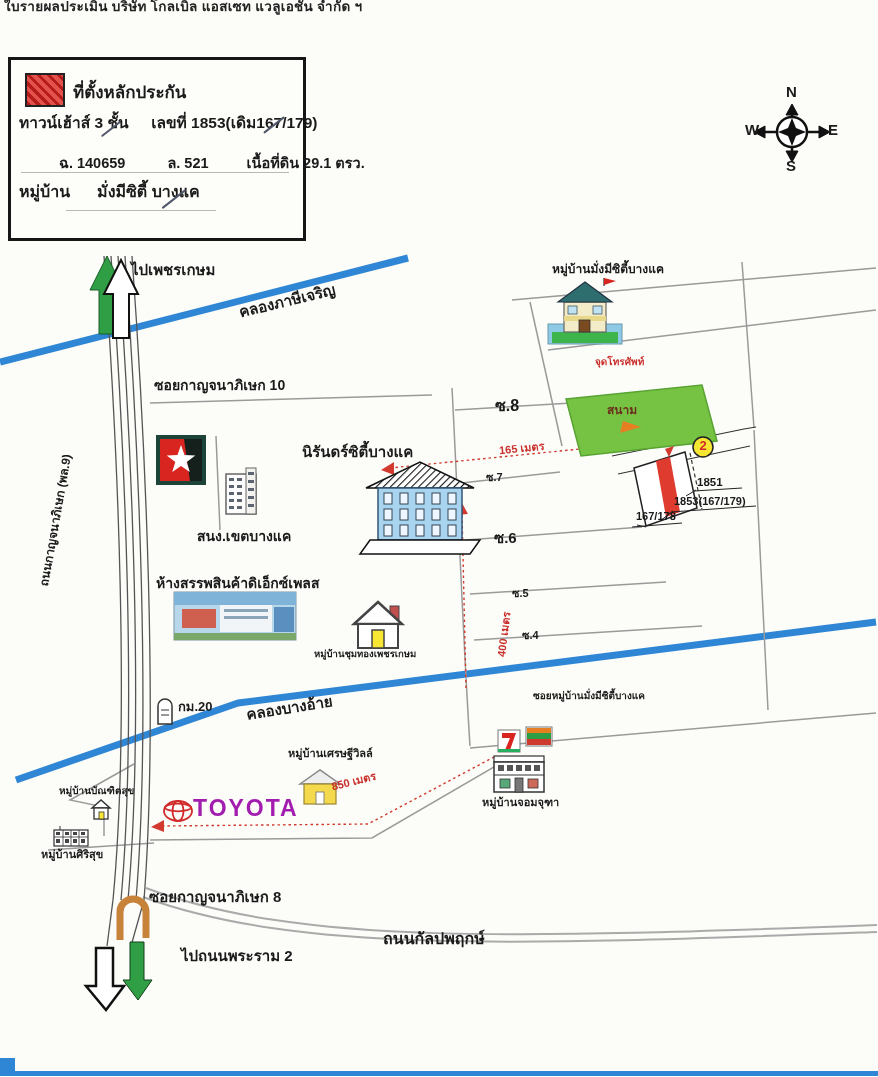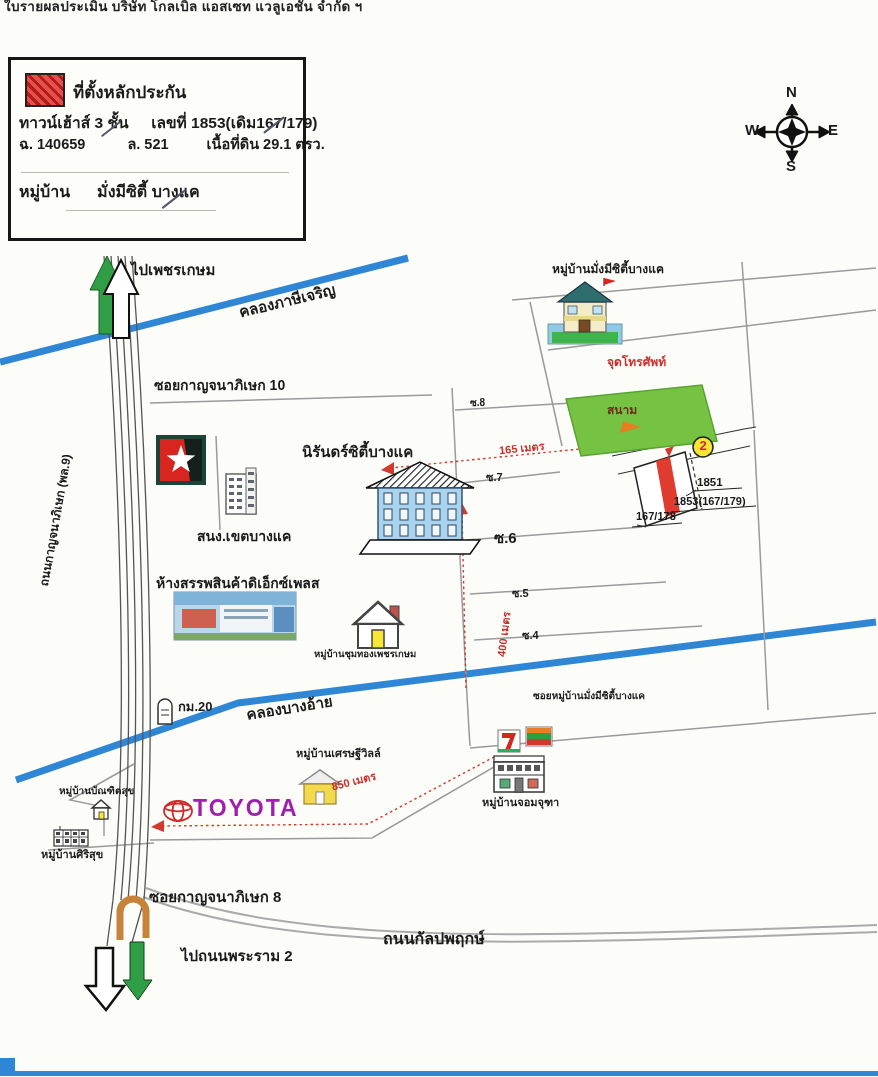--- a/index.html
+++ b/index.html
@@ -279,21 +279,21 @@
   <div id="hdr">ใบรายผลประเมิน บริษัท โกลเบิล แอสเซท แวลูเอชั่น จำกัด ฯ</div>
 
   <div id="legend">
     <div class="mark"></div>
     <div class="t1">ที่ตั้งหลักประกัน</div>
     <div class="row" style="top:50px;font-size:15.5px;">
       <span>ทาวน์เฮ้าส์ 3 ชั้น</span>
       <span style="display:inline-block;width:14px;"></span>
       <span>เลขที่ 1853(เดิม167/179)</span>
     </div>
-    <div class="row" style="top:72px;font-size:14.5px;font-weight:600;">
+    <div class="row" style="top:91px;font-size:14.5px;font-weight:600;margin-left:40px;">
       <span>ฉ. 140659</span>
       <span style="display:inline-block;width:34px;"></span>
       <span>ล. 521</span>
       <span style="display:inline-block;width:30px;"></span>
       <span>เนื้อที่ดิน 29.1 ตรว.</span>
     </div>
     <div class="row" style="top:119px;font-size:16px;">
       <span>หมู่บ้าน</span>
       <span style="display:inline-block;width:18px;"></span>
       <span>มั่งมีซิตี้ บางแค</span>
@@ -313,37 +313,37 @@
   <div class="lbl" style="left:131px;top:262px;font-size:15px;">ไปเพชรเกษม</div>
   <div class="lbl" style="left:238px;top:293px;font-size:15px;transform:rotate(-13.5deg);">คลองภาษีเจริญ</div>
   <div class="lbl" style="left:38px;top:585px;font-size:12px;font-weight:600;transform:rotate(-80deg);transform-origin:0 0;">ถนนกาญจนาภิเษก (พล.9)</div>
   <div class="lbl" style="left:154px;top:378px;font-size:14px;">ซอยกาญจนาภิเษก 10</div>
   <div class="lbl" style="left:302px;top:444px;font-size:15px;">นิรันดร์ซิตี้บางแค</div>
   <div class="lbl" style="left:197px;top:505px;font-size:14px;margin-top:24px;">สนง.เขตบางแค</div>
   <div class="lbl" style="left:156px;top:576px;font-size:14px;">ห้างสรรพสินค้าดิเอ็กซ์เพลส</div>
   <div class="lbl" style="left:314px;top:649px;font-size:9.5px;">หมู่บ้านชุมทองเพชรเกษม</div>
   <div class="lbl" style="left:178px;top:700px;font-size:13px;">กม.20</div>
   <div class="lbl" style="left:246px;top:700px;font-size:15px;transform:rotate(-9deg);">คลองบางอ้าย</div>
-  <div class="lbl" style="left:296px;top:747px;font-size:11px;">หมู่บ้านเศรษฐีวิลล์</div>
+  <div class="lbl" style="left:288px;top:747px;font-size:11px;">หมู่บ้านเศรษฐีวิลล์</div>
   <div class="lbl" style="left:193px;top:796px;font-size:23px;font-weight:800;color:#a21caf;letter-spacing:2px;">TOYOTA</div>
   <div class="lbl" style="left:149px;top:845px;font-size:15px;margin-top:44px;">ซอยกาญจนาภิเษก 8</div>
   <div class="lbl" style="left:552px;top:263px;font-size:12px;">หมู่บ้านมั่งมีซิตี้บางแค</div>
-  <div class="lbl red" style="left:595px;top:356px;font-size:12px;font-weight:600;margin-left:12px;">จุดโทรศัพท์</div>
+  <div class="lbl red" style="left:595px;top:356px;font-size:10px;font-weight:600;">จุดโทรศัพท์</div>
   <div class="lbl" style="left:607px;top:404px;font-size:12px;color:#6b2d1c;">สนาม</div>
   <div class="lbl red" style="left:499px;top:442px;font-size:11px;transform:rotate(-6deg);">165 เมตร</div>
   <div class="lbl red" style="left:495px;top:656px;font-size:11px;transform:rotate(-83deg);transform-origin:0 0;">400 เมตร</div>
   <div class="lbl red" style="left:331px;top:775px;font-size:11px;transform:rotate(-14deg);">850 เมตร</div>
   <div class="lbl" style="left:533px;top:690px;font-size:10px;">ซอยหมู่บ้านมั่งมีซิตี้บางแค</div>
   <div class="lbl" style="left:482px;top:796px;font-size:11px;">หมู่บ้านจอมจุฑา</div>
   <div class="lbl" style="left:59px;top:785px;font-size:10px;">หมู่บ้านบัณฑิตสุข</div>
   <div class="lbl" style="left:41px;top:848px;font-size:11px;">หมู่บ้านศิริสุข</div>
   <div class="lbl" style="left:383px;top:930px;font-size:16px;font-weight:800;">ถนนกัลปพฤกษ์</div>
   <div class="lbl" style="left:181px;top:948px;font-size:15px;font-weight:800;">ไปถนนพระราม 2</div>
 
-  <div class="lbl" style="left:470px;top:397px;font-size:10px;">ซ.8</div>
+  <div class="lbl" style="left:495px;top:397px;font-size:16px;">ซ.8</div>
   <div class="lbl" style="left:486px;top:471px;font-size:11px;">ซ.7</div>
   <div class="lbl" style="left:494px;top:530px;font-size:15px;">ซ.6</div>
   <div class="lbl" style="left:512px;top:587px;font-size:11px;">ซ.5</div>
   <div class="lbl" style="left:522px;top:629px;font-size:11px;">ซ.4</div>
 
   <div class="lbl" style="left:698px;top:439px;font-size:13px;font-weight:800;color:#d02a2a;width:10px;text-align:center;">2</div>
   <div class="lbl" style="left:697px;top:476px;font-size:11.5px;font-weight:800;">1851</div>
   <div class="lbl" style="left:674px;top:495px;font-size:11px;font-weight:800;">1853(167/179)</div>
   <div class="lbl" style="left:636px;top:510px;font-size:11px;font-weight:800;">167/178</div>
 

